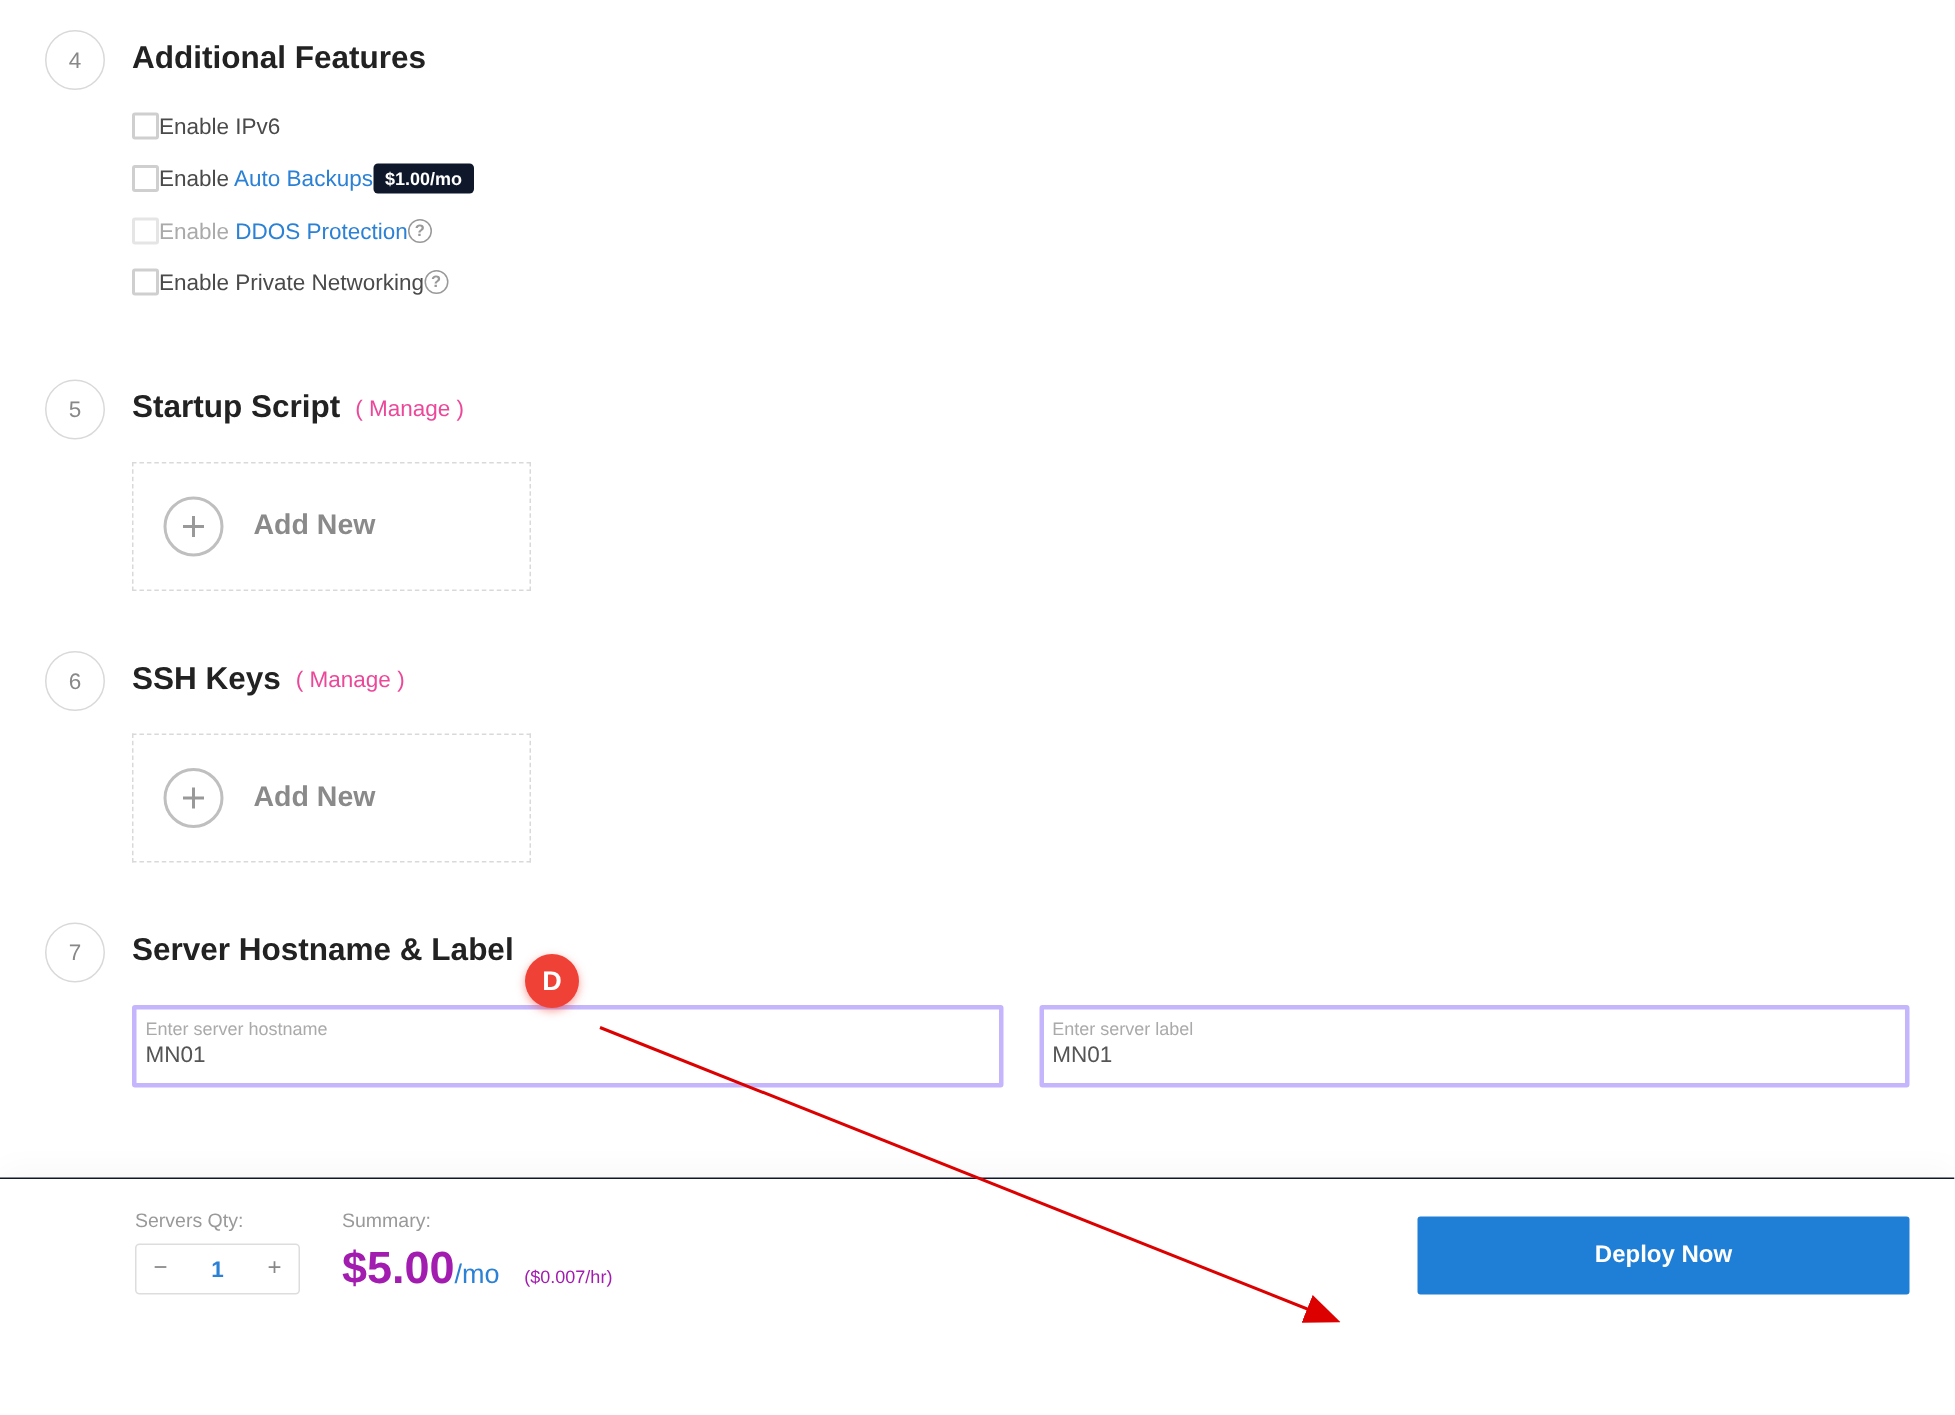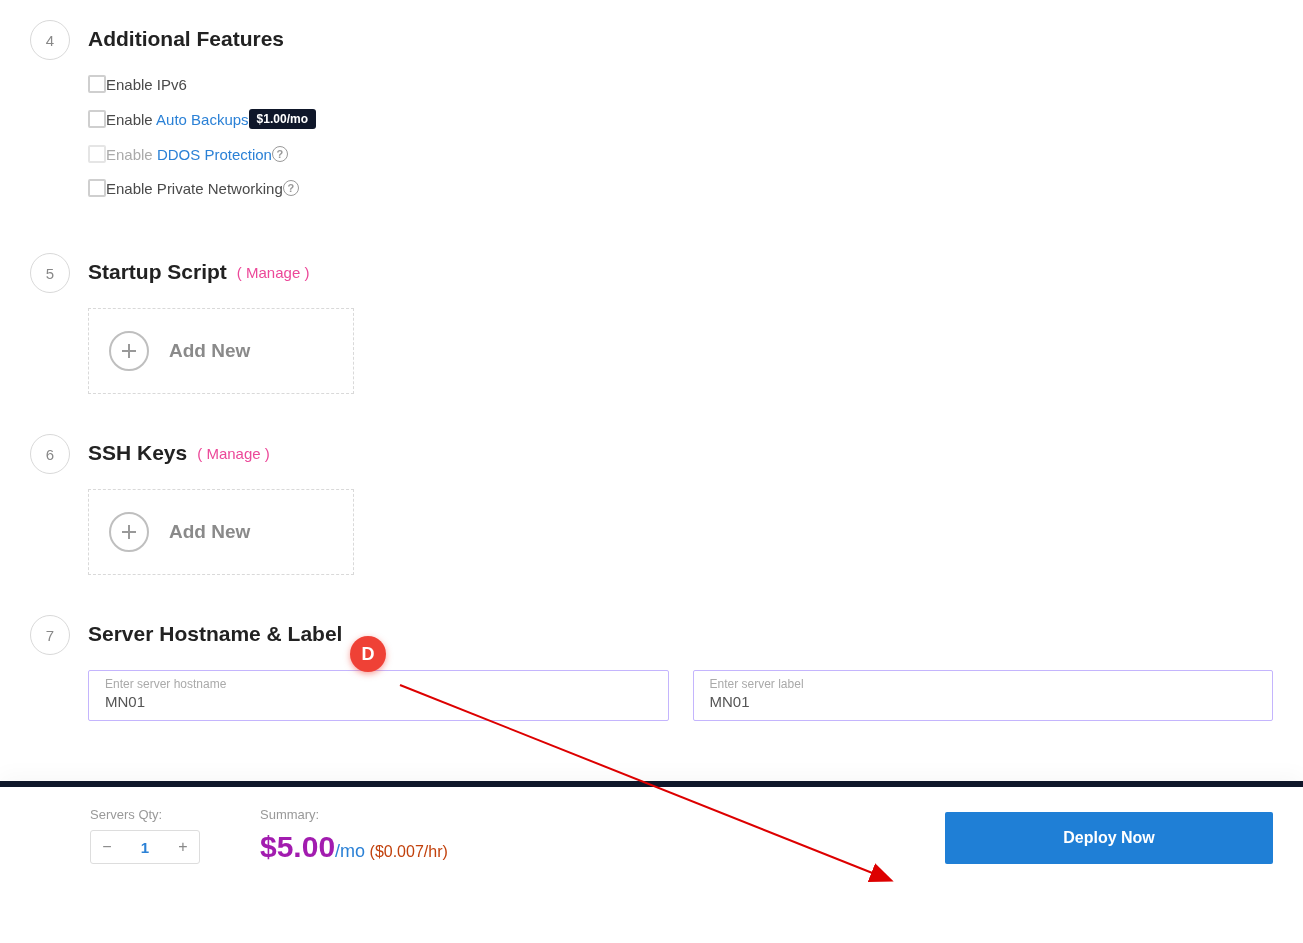--- a/index.html
+++ b/index.html
@@ -49,56 +49,56 @@
     display: flex; align-items: center; gap: 20px; padding: 0 20px;
     cursor: pointer;
   }
   .plus-circle {
     width: 40px; height: 40px; border: 2px solid #bfbfbf; border-radius: 50%;
     display: flex; align-items: center; justify-content: center; color: #999;
   }
   .plus-circle svg { stroke: #999; }
   .add-label { color: #8a8a8a; font-size: 19px; font-weight: 600; }
   .inputs-row { display: flex; gap: 24px; }
-  .input-group { flex: 1; border: 1px solid #c4b5fd; border-radius: 2px; padding: 6px 14px 8px 16px; }
+  .input-group { flex: 1; border: 3px solid #c4b5fd; border-radius: 2px; padding: 6px 14px 8px 6px; }
   .input-label { font-size: 12px; color: #aaa; }
   .input-field {
     display: block; width: 100%; border: none; outline: none;
     font-size: 15px; color: #555; background: transparent; padding: 2px 0;
   }
   .badge-d {
     width: 36px; height: 36px; background: #ef4136; border-radius: 50%;
     color: #fff; display: flex; align-items: center; justify-content: center;
     font-weight: 700; font-size: 18px; position: absolute; left: 350px; top: 636px;
     box-shadow: 0 2px 6px rgba(239,65,54,0.5);
   }
   .arrow-svg { position: absolute; left: 380px; top: 670px; pointer-events: none; }
   .footer {
-    border-top: 6px solid #0f172a; margin-top: 60px; padding: 20px 30px 30px 90px;
-    display: flex; align-items: flex-end; gap: 60px;
+    border-top: 1px solid #0f172a; margin-top: 60px; padding: 20px 30px 30px 90px;
+    display: flex; align-items: flex-end; gap: 28px;
     box-shadow: 0 -6px 20px rgba(0,0,0,0.03);
   }
   .qty-block { }
   .footer-label { font-size: 13px; color: #999; margin-bottom: 8px; }
   .qty-control {
     display: flex; align-items: center; border: 1px solid #ddd; border-radius: 3px;
     overflow: hidden; width: 110px;
   }
   .qty-btn {
     width: 32px; height: 32px; display: flex; align-items: center; justify-content: center;
     color: #888; cursor: pointer; font-size: 16px; user-select: none;
   }
   .qty-val {
     flex: 1; text-align: center; color: #2b81d6; font-weight: 600; font-size: 15px;
   }
   .summary-block .price {
     color: #a21caf; font-size: 30px; font-weight: 600; display: inline-block;
   }
   .summary-block .permo { color: #2b81d6; font-size: 18px; font-weight: 500; text-align: center; }
-  .summary-block .hourly { color: #c2410c; font-size: 16px; }
+  .summary-block .hourly { color: #a21caf; font-size: 12px; margin-left: 12px; }
   .spacer { flex: 1; }
   .deploy-btn {
     background: #1f7fd6; color: #fff; font-size: 16px; font-weight: 600;
     border: none; width: 328px; height: 52px; cursor: pointer; border-radius: 2px;
   }
 </style>
 </head>
 <body>
 
 <div class="content">

